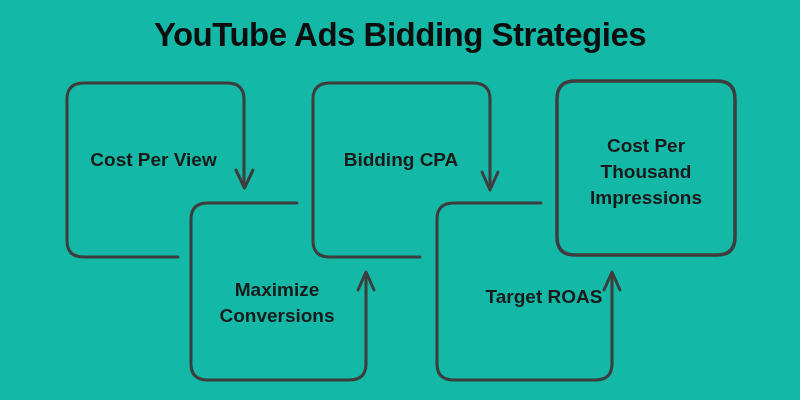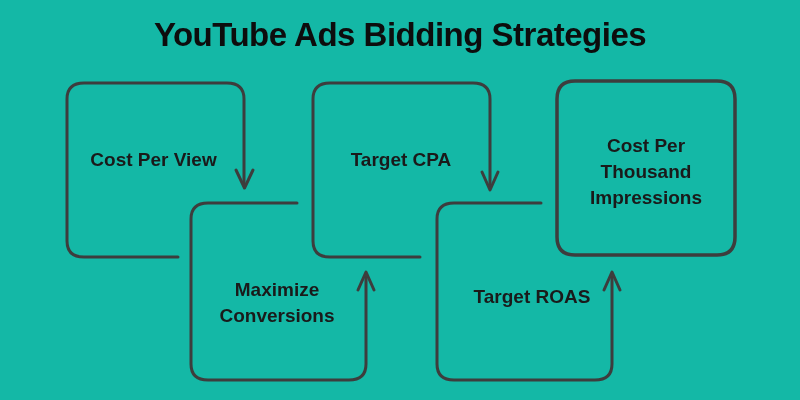--- a/index.html
+++ b/index.html
@@ -51,21 +51,21 @@
     justify-content: center;
     text-align: center;
     font-size: 19px;
     line-height: 26px;
     font-weight: 700;
     color: #1a1a1a;
   }
   .label-1 { left: 66px;  top: 140px; width: 175px; height: 40px; }
   .label-2 { left: 197px; top: 277px; width: 160px; height: 52px; text-align: center; }
   .label-3 { left: 321px; top: 140px; width: 160px; height: 40px; }
-  .label-4 { left: 452px; top: 277px; width: 160px; height: 40px; text-align: right; }
+  .label-4 { left: 464px; top: 277px; width: 160px; height: 40px; text-align: right; }
   .label-5 { left: 581px; top: 133px; width: 130px; height: 78px; }
 </style>
 </head>
 <body>
 
 <div class="canvas">
 
   <div class="title">YouTube Ads Bidding Strategies</div>
 
   <svg class="connector-layer" viewBox="0 0 800 400" xmlns="http://www.w3.org/2000/svg">
@@ -82,19 +82,19 @@
     <path d="M 541 203 L 454 203 Q 437 203 437 219 L 437 364 Q 437 380 454 380 L 595 380 Q 612 380 612 364 L 612 277"></path>
     <path d="M 604 290 L 612 272 L 620 290"></path>
 
     <path class="heavy" d="M 575 81 L 717 81 Q 735 81 735 99 L 735 237 Q 735 255 717 255 L 575 255 Q 557 255 557 237 L 557 99 Q 557 81 575 81 Z"></path>
   </svg>
 
   <div class="node-label label-1">Cost Per View</div>
 
   <div class="node-label label-2">Maximize Conversions</div>
 
-  <div class="node-label label-3">Target CPA</div>
+  <div class="node-label label-3">Bidding CPA</div>
 
   <div class="node-label label-4">Target ROAS</div>
 
   <div class="node-label label-5">Cost Per Thousand Impressions</div>
 
 </div>
 
 </body></html>

